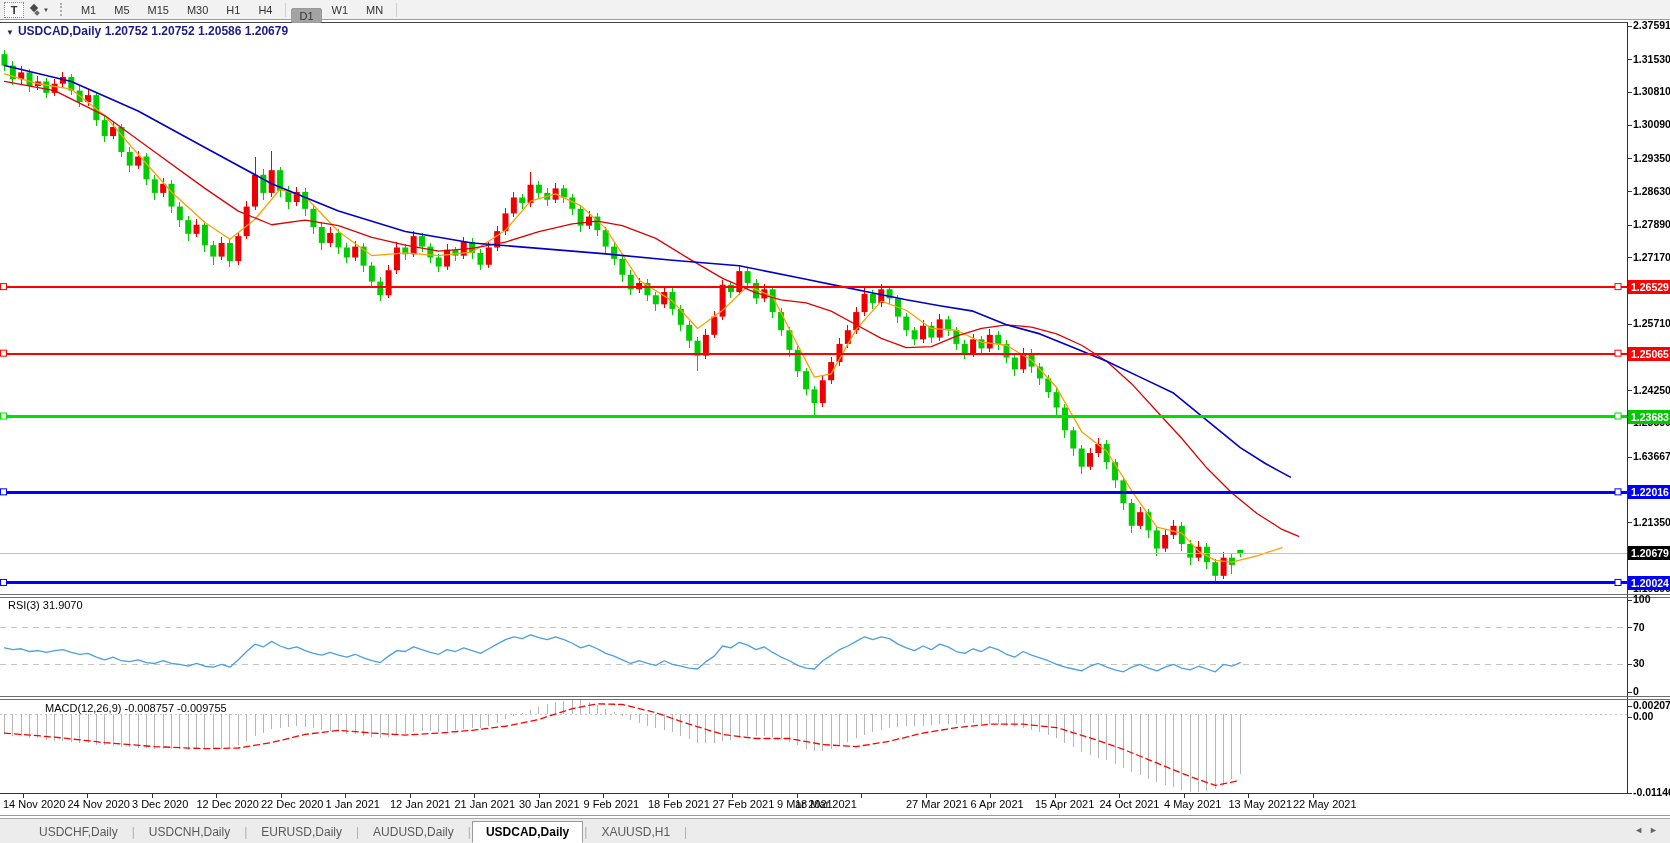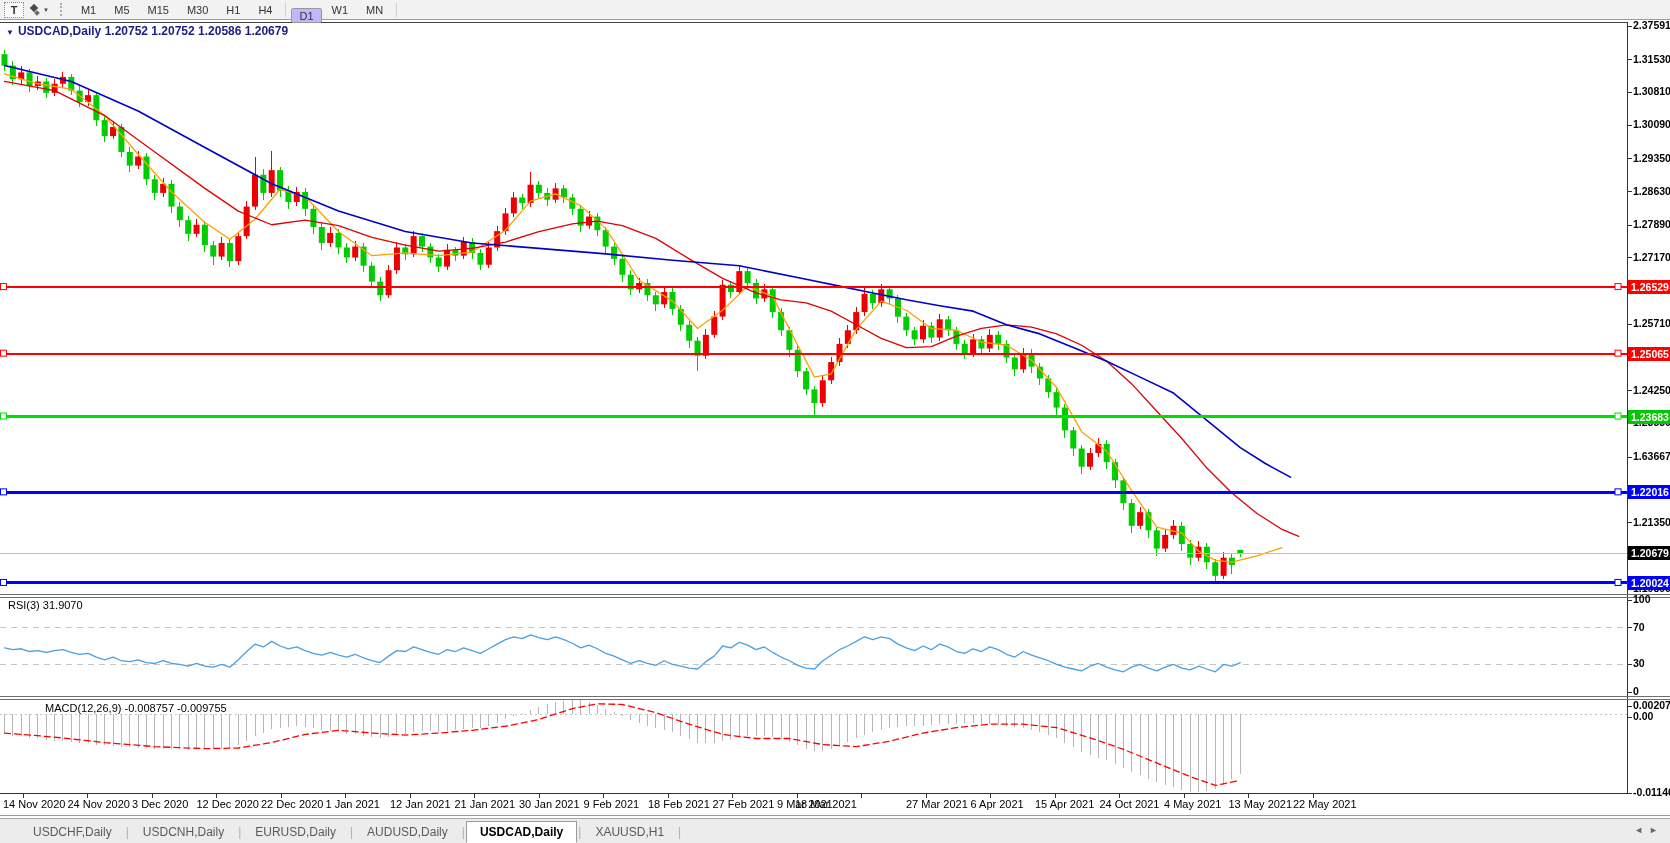--- a/index.html
+++ b/index.html
@@ -11,35 +11,35 @@
     border-bottom:1px solid #9c9c9c;z-index:5;display:flex;align-items:center;font-size:11px;color:#222;}
   .tool{height:16px;min-width:20px;margin-left:4px;background:transparent;border:1px solid transparent;
     display:flex;align-items:center;justify-content:center;font-size:11px;font-weight:bold;color:#333;padding:0 2px;}
   .tool.dotted{border:1px dotted #8a8a8a;background:#fafafa;}
   .diamond{display:inline-block;width:6px;height:6px;background:#4a4a4a;transform:rotate(45deg);}
   .diamond.small{width:4px;height:4px;background:#6a6a6a;margin-left:-2px;margin-top:6px;}
   .caret{font-size:6px;color:#444;margin-left:4px;}
   .grip{width:5px;height:13px;border-left:2px dotted #aeaeae;margin:0 5px 0 8px;}
   .tfbtn{height:15px;padding:0 7px;margin:0 1px;border:1px solid transparent;background:transparent;
     font-size:11px;color:#333;display:flex;align-items:center;border-radius:2px;}
-  .tfbtn.active{background:#c4b5fd;border:1px solid #9a9a9a;margin-top:12px;}
+  .tfbtn.active{background:#a3a3a3;border:1px solid #9a9a9a;margin-top:12px;}
   .tbsep{width:1px;height:14px;background:#cfcfcf;margin:0 4px;}
   
   #overlays{position:absolute;left:0;top:0;width:1670px;height:843px;z-index:2;}
   #chart-title{position:absolute;left:6px;top:24px;font-size:12px;font-weight:bold;color:#1c1c86;}
   #chart-title .tri{font-size:8px;margin-right:4px;color:#1c1c86;}
   .pane-label{position:absolute;left:8px;font-size:11px;color:#000;}
   .axis-label{position:absolute;left:1633px;font-size:10.5px;font-weight:bold;color:#000;white-space:nowrap;}
   .badge{position:absolute;left:1628px;width:42px;height:14px;line-height:14px;font-size:10.5px;
     font-weight:bold;color:#fff;padding-left:3px;z-index:4;}
   .date-label{position:absolute;top:798px;font-size:11px;color:#000;white-space:nowrap;}
   
   #tab-bar{position:absolute;left:0;top:818px;width:1670px;height:25px;background:#ececec;
     border-top:1px solid #a8a8a8;z-index:5;display:flex;align-items:center;font-size:12px;color:#5a5a5a;}
-  #tabs{display:flex;align-items:center;padding-left:20px;height:100%;}
+  #tabs{display:flex;align-items:center;padding-left:26px;height:100%;}
   .tab{padding:3px 13px;cursor:default;white-space:nowrap;}
   .tab.active{background:#fff;border:1px solid #9a9a9a;border-bottom:1px solid #fff;color:#000;font-weight:bold;}
   .tabsep{color:#b0b0b0;padding:0 1px;}
   .tab-arrows{position:absolute;right:6px;top:6px;font-size:9px;color:#666;letter-spacing:6px;}
 </style>
 </head>
 <body>
 
 <div id="root">
   <svg id="chart-svg" width="1670" height="843">

